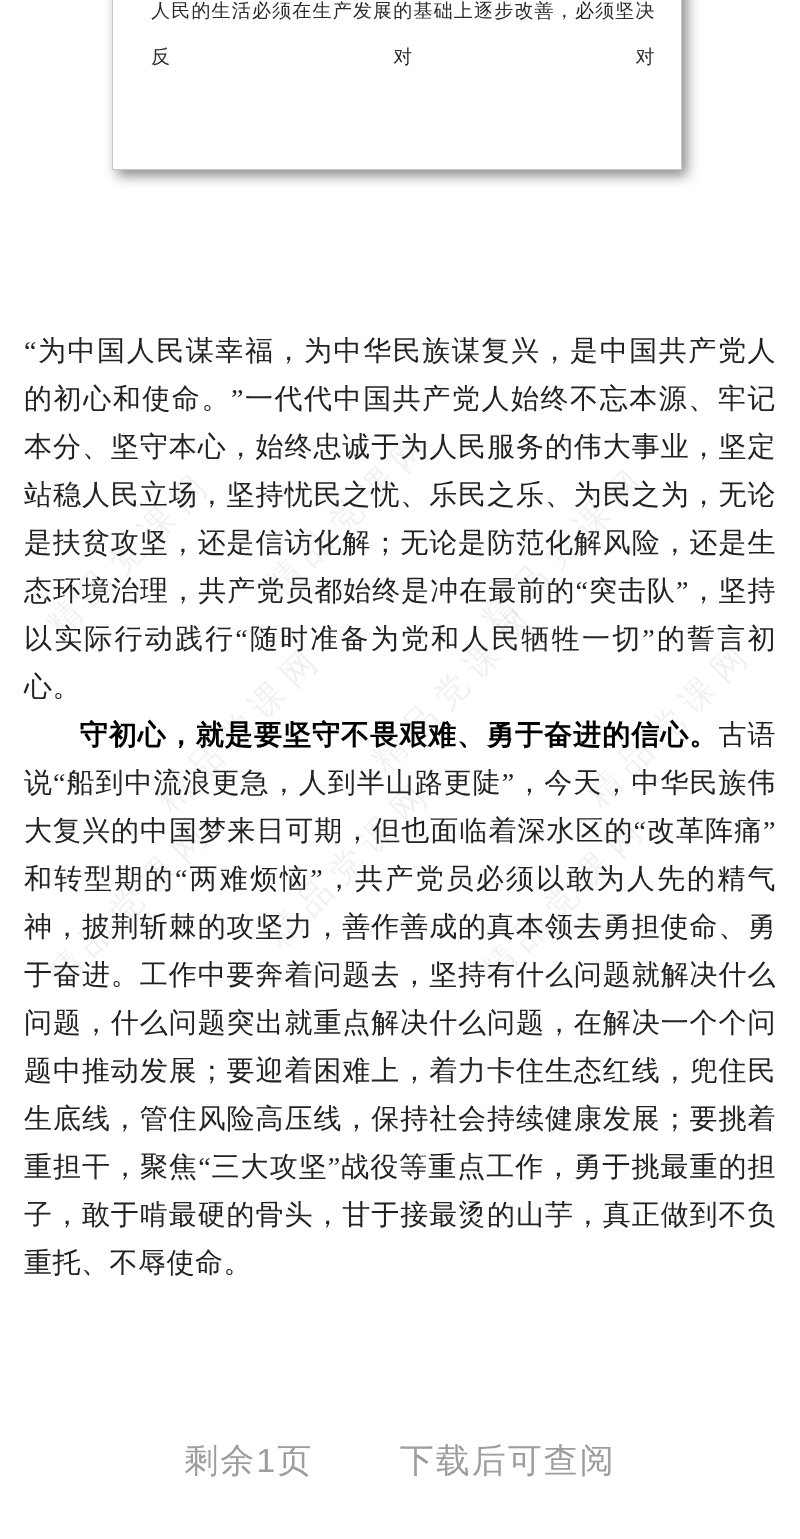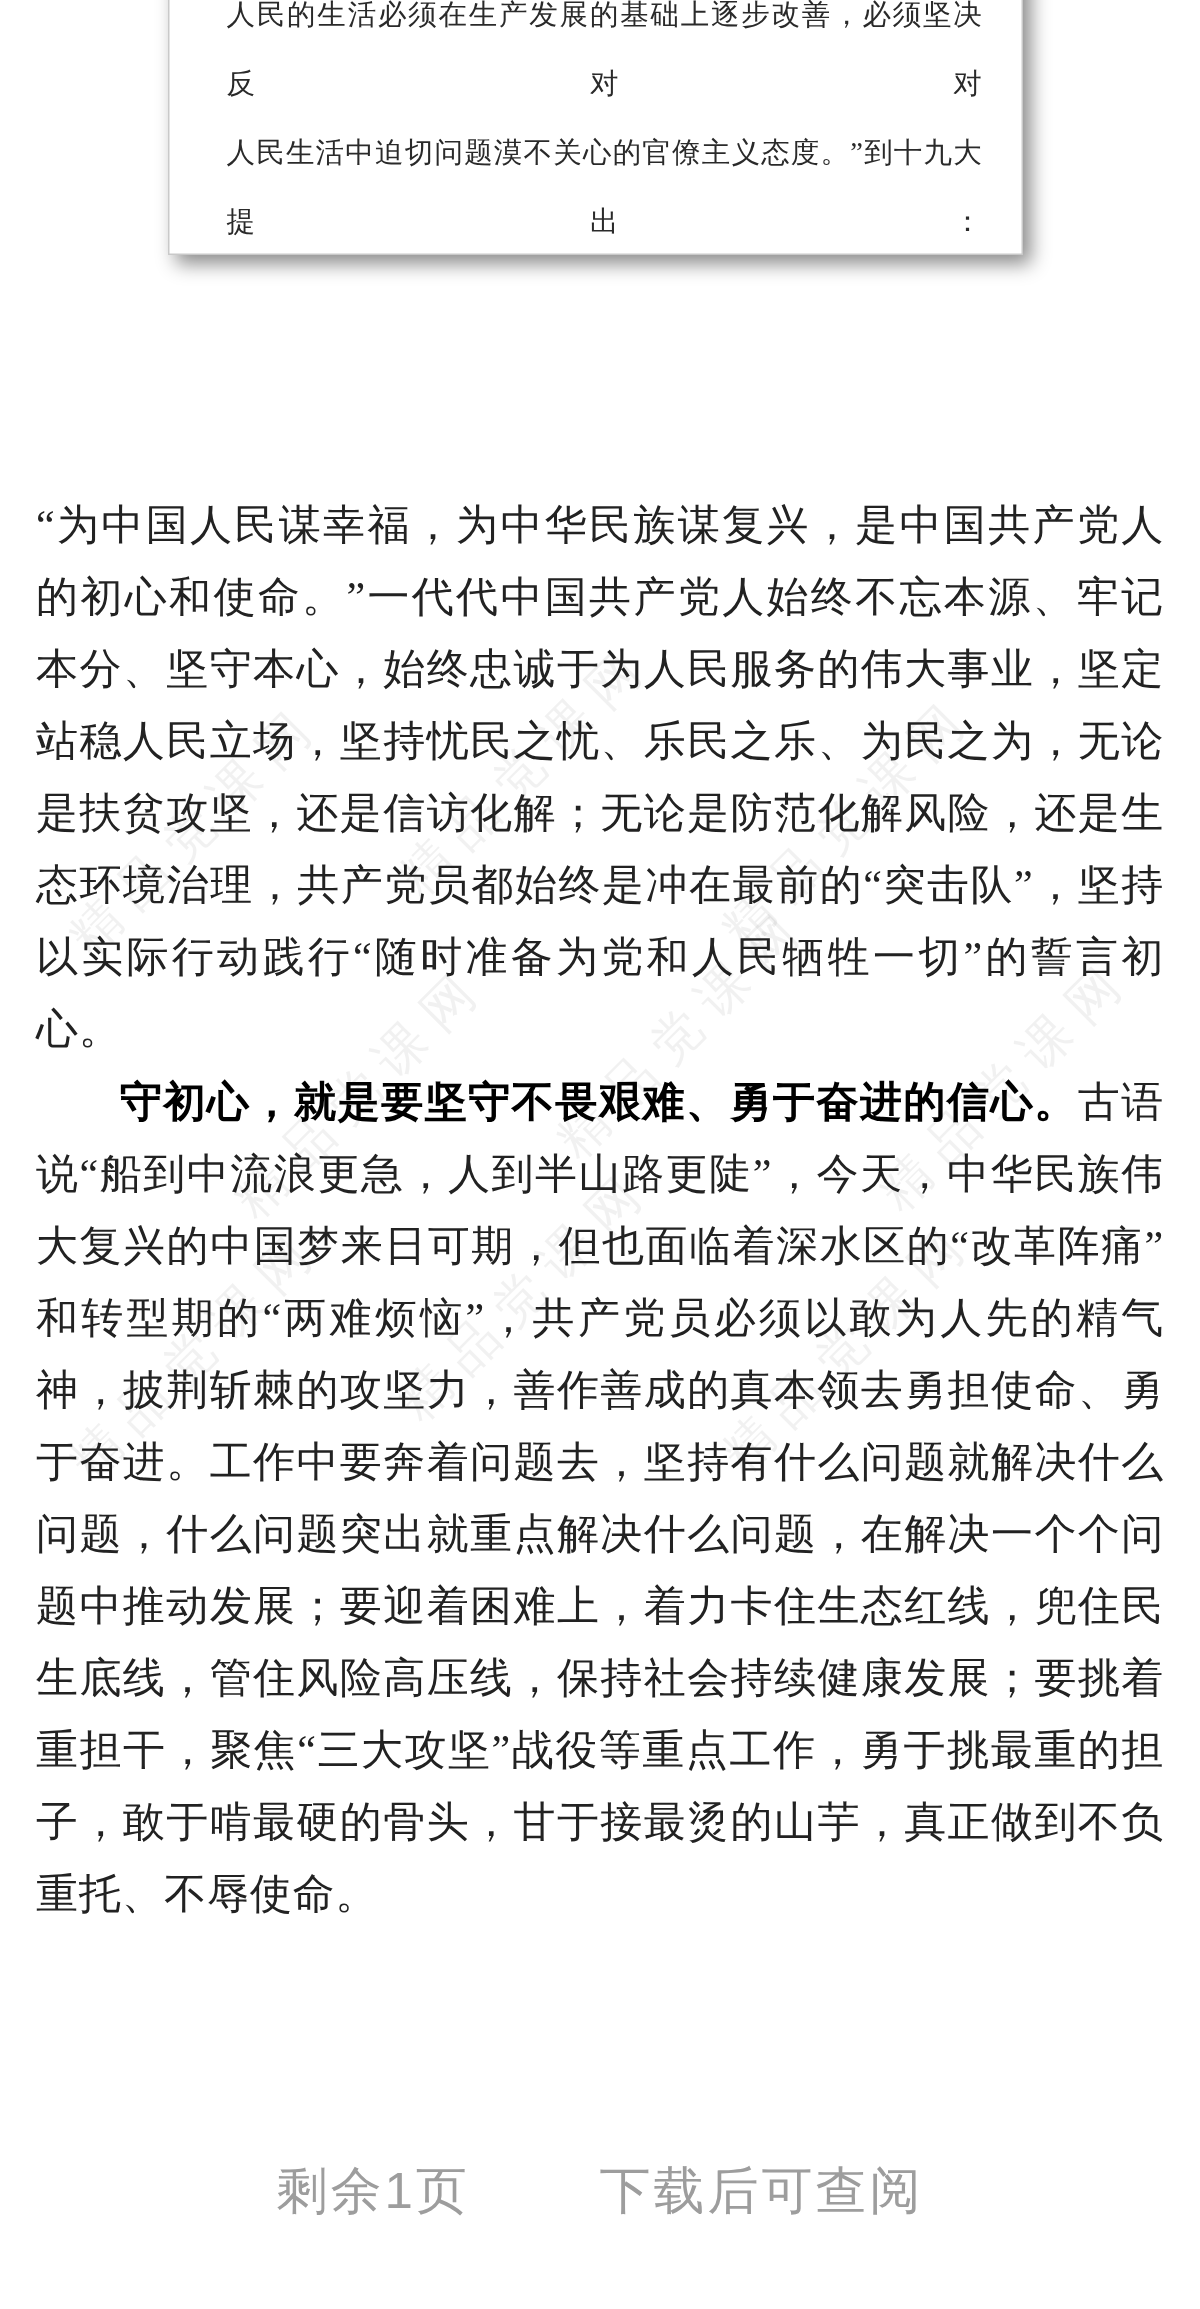--- a/index.html
+++ b/index.html
@@ -99,21 +99,20 @@
   <span class="wm" style="left:345px; top:665px;">精品党课网</span>
   <span class="wm" style="left:560px; top:700px;">精品党课网</span>
   <span class="wm" style="left:20px;  top:880px;">精品党课网</span>
   <span class="wm" style="left:240px; top:840px;">精品党课网</span>
   <span class="wm" style="left:455px; top:875px;">精品党课网</span>
 </div>
 
 <div class="preview-card">
   <div class="card-lines">
     <div class="card-line">人民的生活必须在生产发展的基础上逐步改善，必须坚决反对对</div>
-    <div class="card-line">人民生活中迫切问题漠不关心的官僚主义态度。”到十九大提出：</div>
   </div>
 </div>
 
 <div class="doc-body">
   <p>
     <span>“为中国人民谋幸福，为中华民族谋复兴，是中国共产党人的初心和使命。”一代代中国共产党人始终不忘本源、牢记本分、坚守本心，始终忠诚于为人民服务的伟大事业，坚定站稳人民立场，坚持忧民之忧、乐民之乐、为民之为，无论是扶贫攻坚，还是信访化解；无论是防范化解风险，还是生态环境治理，共产党员都始终是冲在最前的“突击队”，坚持以实际行动践行“随时准备为党和人民牺牲一切”的誓言初心。</span>
   </p>
   <p class="para-indent">
     <span class="lead-bold">守初心，就是要坚守不畏艰难、勇于奋进的信心。</span><span>古语说“船到中流浪更急，人到半山路更陡”，今天，中华民族伟大复兴的中国梦来日可期，但也面临着深水区的“改革阵痛”和转型期的“两难烦恼”，共产党员必须以敢为人先的精气神，披荆斩棘的攻坚力，善作善成的真本领去勇担使命、勇于奋进。工作中要奔着问题去，坚持有什么问题就解决什么问题，什么问题突出就重点解决什么问题，在解决一个个问题中推动发展；要迎着困难上，着力卡住生态红线，兜住民生底线，管住风险高压线，保持社会持续健康发展；要挑着重担干，聚焦“三大攻坚”战役等重点工作，勇于挑最重的担子，敢于啃最硬的骨头，甘于接最烫的山芋，真正做到不负重托、不辱使命。</span>
   </p>

